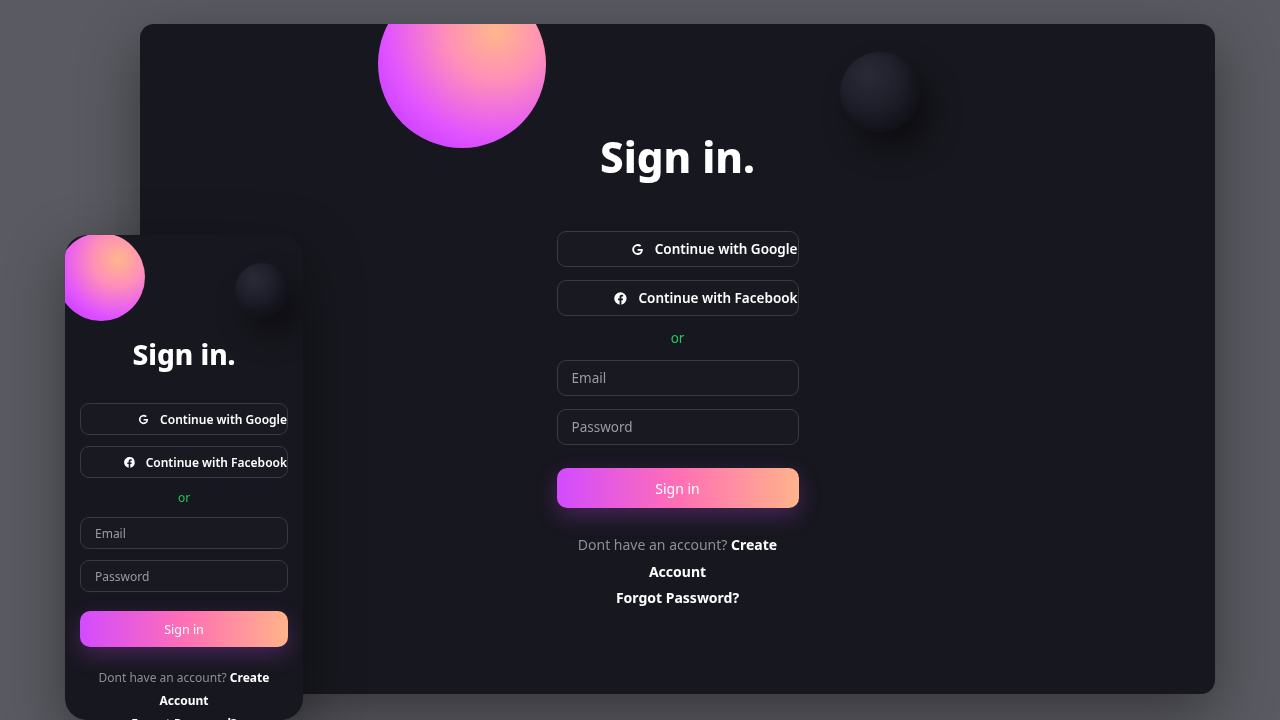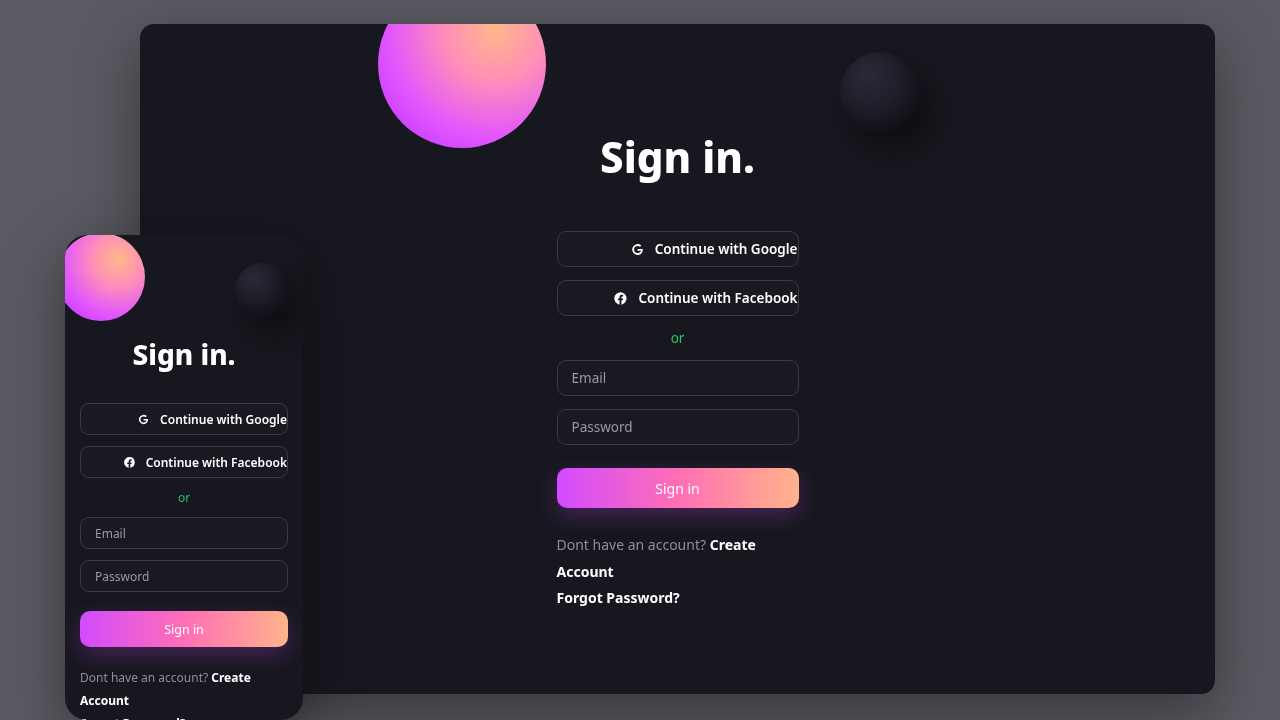--- a/index.html
+++ b/index.html
@@ -37,21 +37,21 @@
     .panel-mobile .or { font-size: 12px; margin: 0 0 11px; }
 
     .tinput { padding: 11px 14px; color: #9a9aa4; font-weight: 400; }
     .panel-desktop .tinput { height: 36px; font-size: 13.5px; margin-bottom: 13px; }
     .panel-mobile .tinput { height: 32px; font-size: 12px; margin-bottom: 11px; }
 
     .primary { width: 100%; border: none; border-radius: 10px; cursor: pointer; font-weight: 400; color: #fff; background: linear-gradient(90deg, #d24bff 0%, #ff6fb5 50%, #ffb38a 100%); box-shadow: 0 8px 22px rgba(210,75,255,.25); }
     .panel-desktop .primary { height: 40px; font-size: 14px; margin-top: 10px; margin-bottom: 24px; }
     .panel-mobile .primary { height: 36px; font-size: 12.5px; margin-top: 8px; margin-bottom: 20px; }
 
-    .bottom { text-align: left; color: #8e8e98; }
+    .bottom { text-align: center; color: #8e8e98; }
     .panel-desktop .bottom { font-size: 14px; line-height: 1.9; }
     .panel-mobile .bottom { font-size: 12px; line-height: 1.9; }
     .bottom .strong { color: #fff; font-weight: 700; cursor: pointer; }
 
     .icon { display: inline-flex; }
     .icon svg { fill: #fff; }
     .panel-desktop .icon svg { width: 15px; height: 15px; }
     .panel-mobile .icon svg { width: 13px; height: 13px; }
   </style>
 </head>

